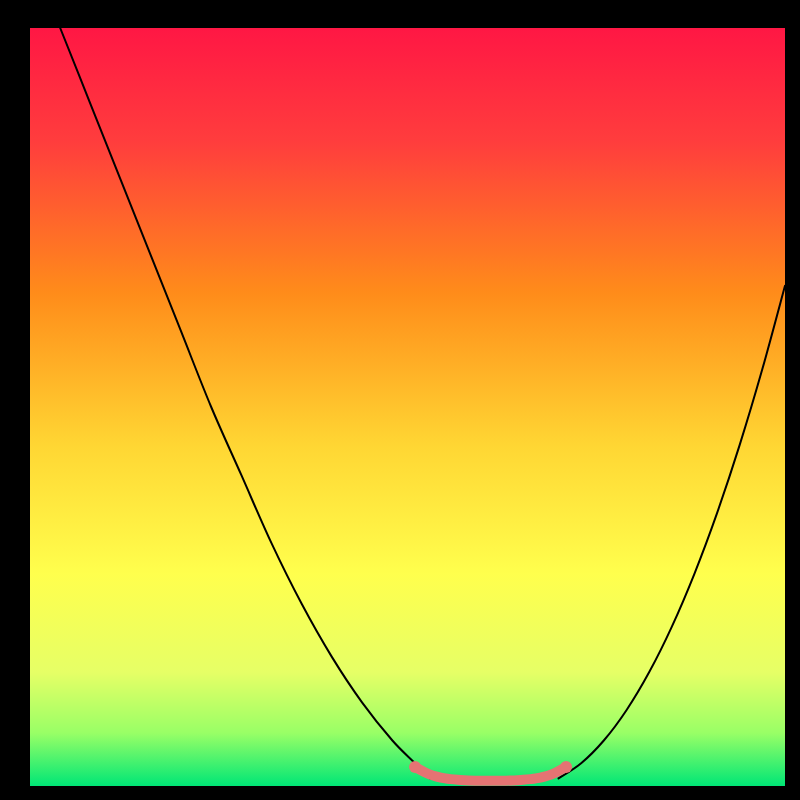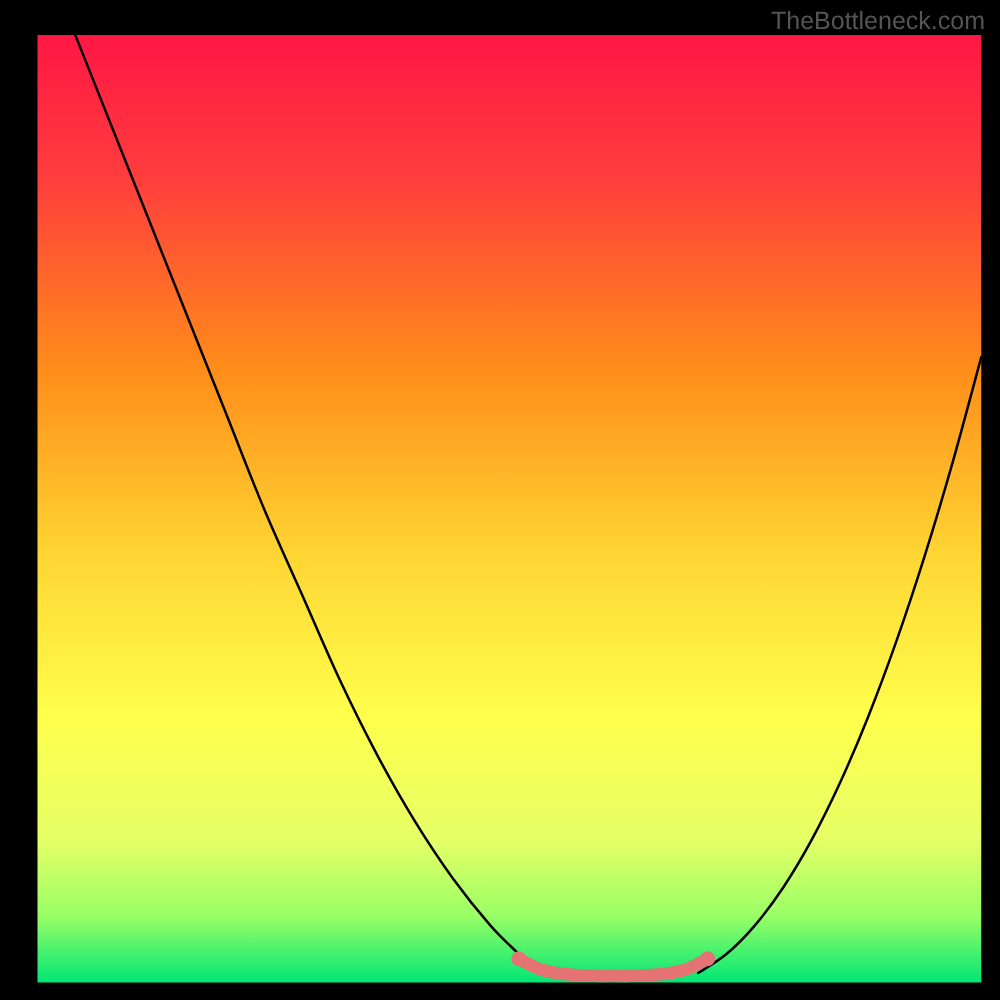--- a/index.html
+++ b/index.html
@@ -28,21 +28,20 @@
     z-index: 10;
   }
   svg {
     display: block;
   }
 </style>
 </head>
 <body>
 
 <div class="chart-container">
-  <div class="watermark">TheBottleneck.com</div>
   <svg id="chart-svg" width="800" height="800">
     <defs>
       <linearGradient id="bg-gradient" x1="0" y1="0" x2="0" y2="1">
           <stop offset="0%" stop-color="#ff1744"></stop>
           <stop offset="15%" stop-color="#ff3d3d"></stop>
           <stop offset="35%" stop-color="#ff8c1a"></stop>
           <stop offset="55.00000000000001%" stop-color="#ffd633"></stop>
           <stop offset="72%" stop-color="#ffff4d"></stop>
           <stop offset="85%" stop-color="#e6ff66"></stop>
           <stop offset="93%" stop-color="#99ff66"></stop>

